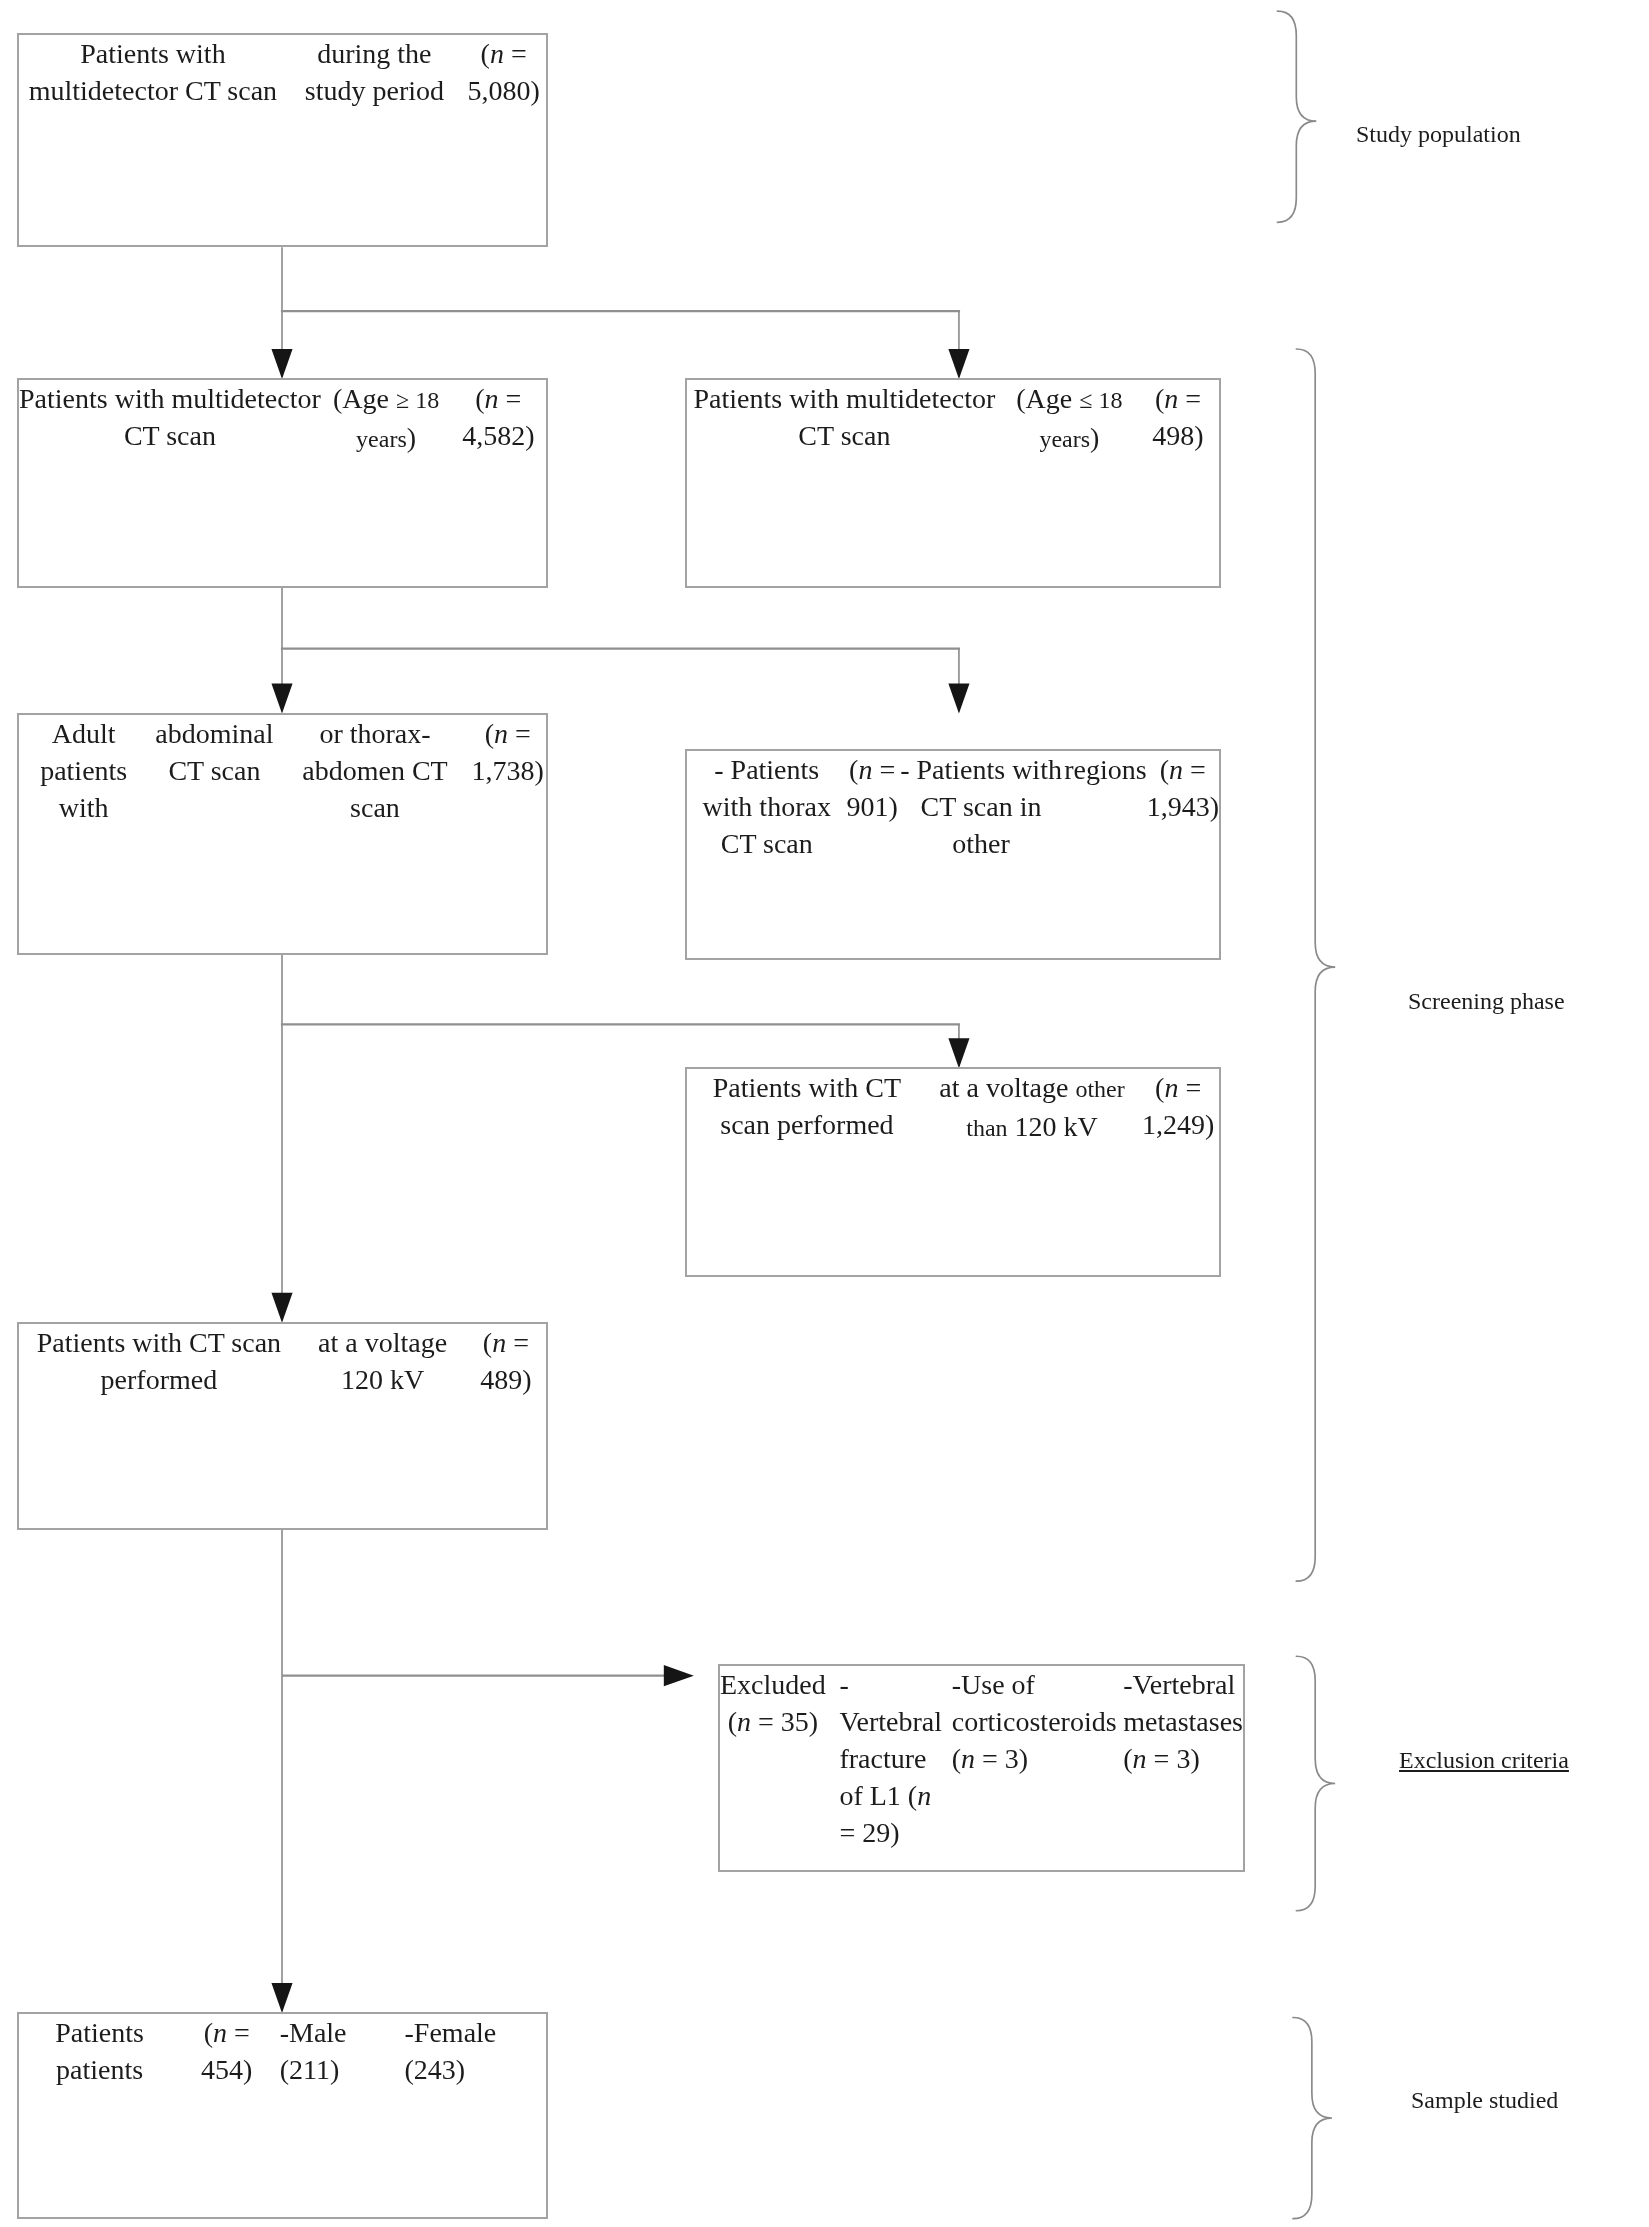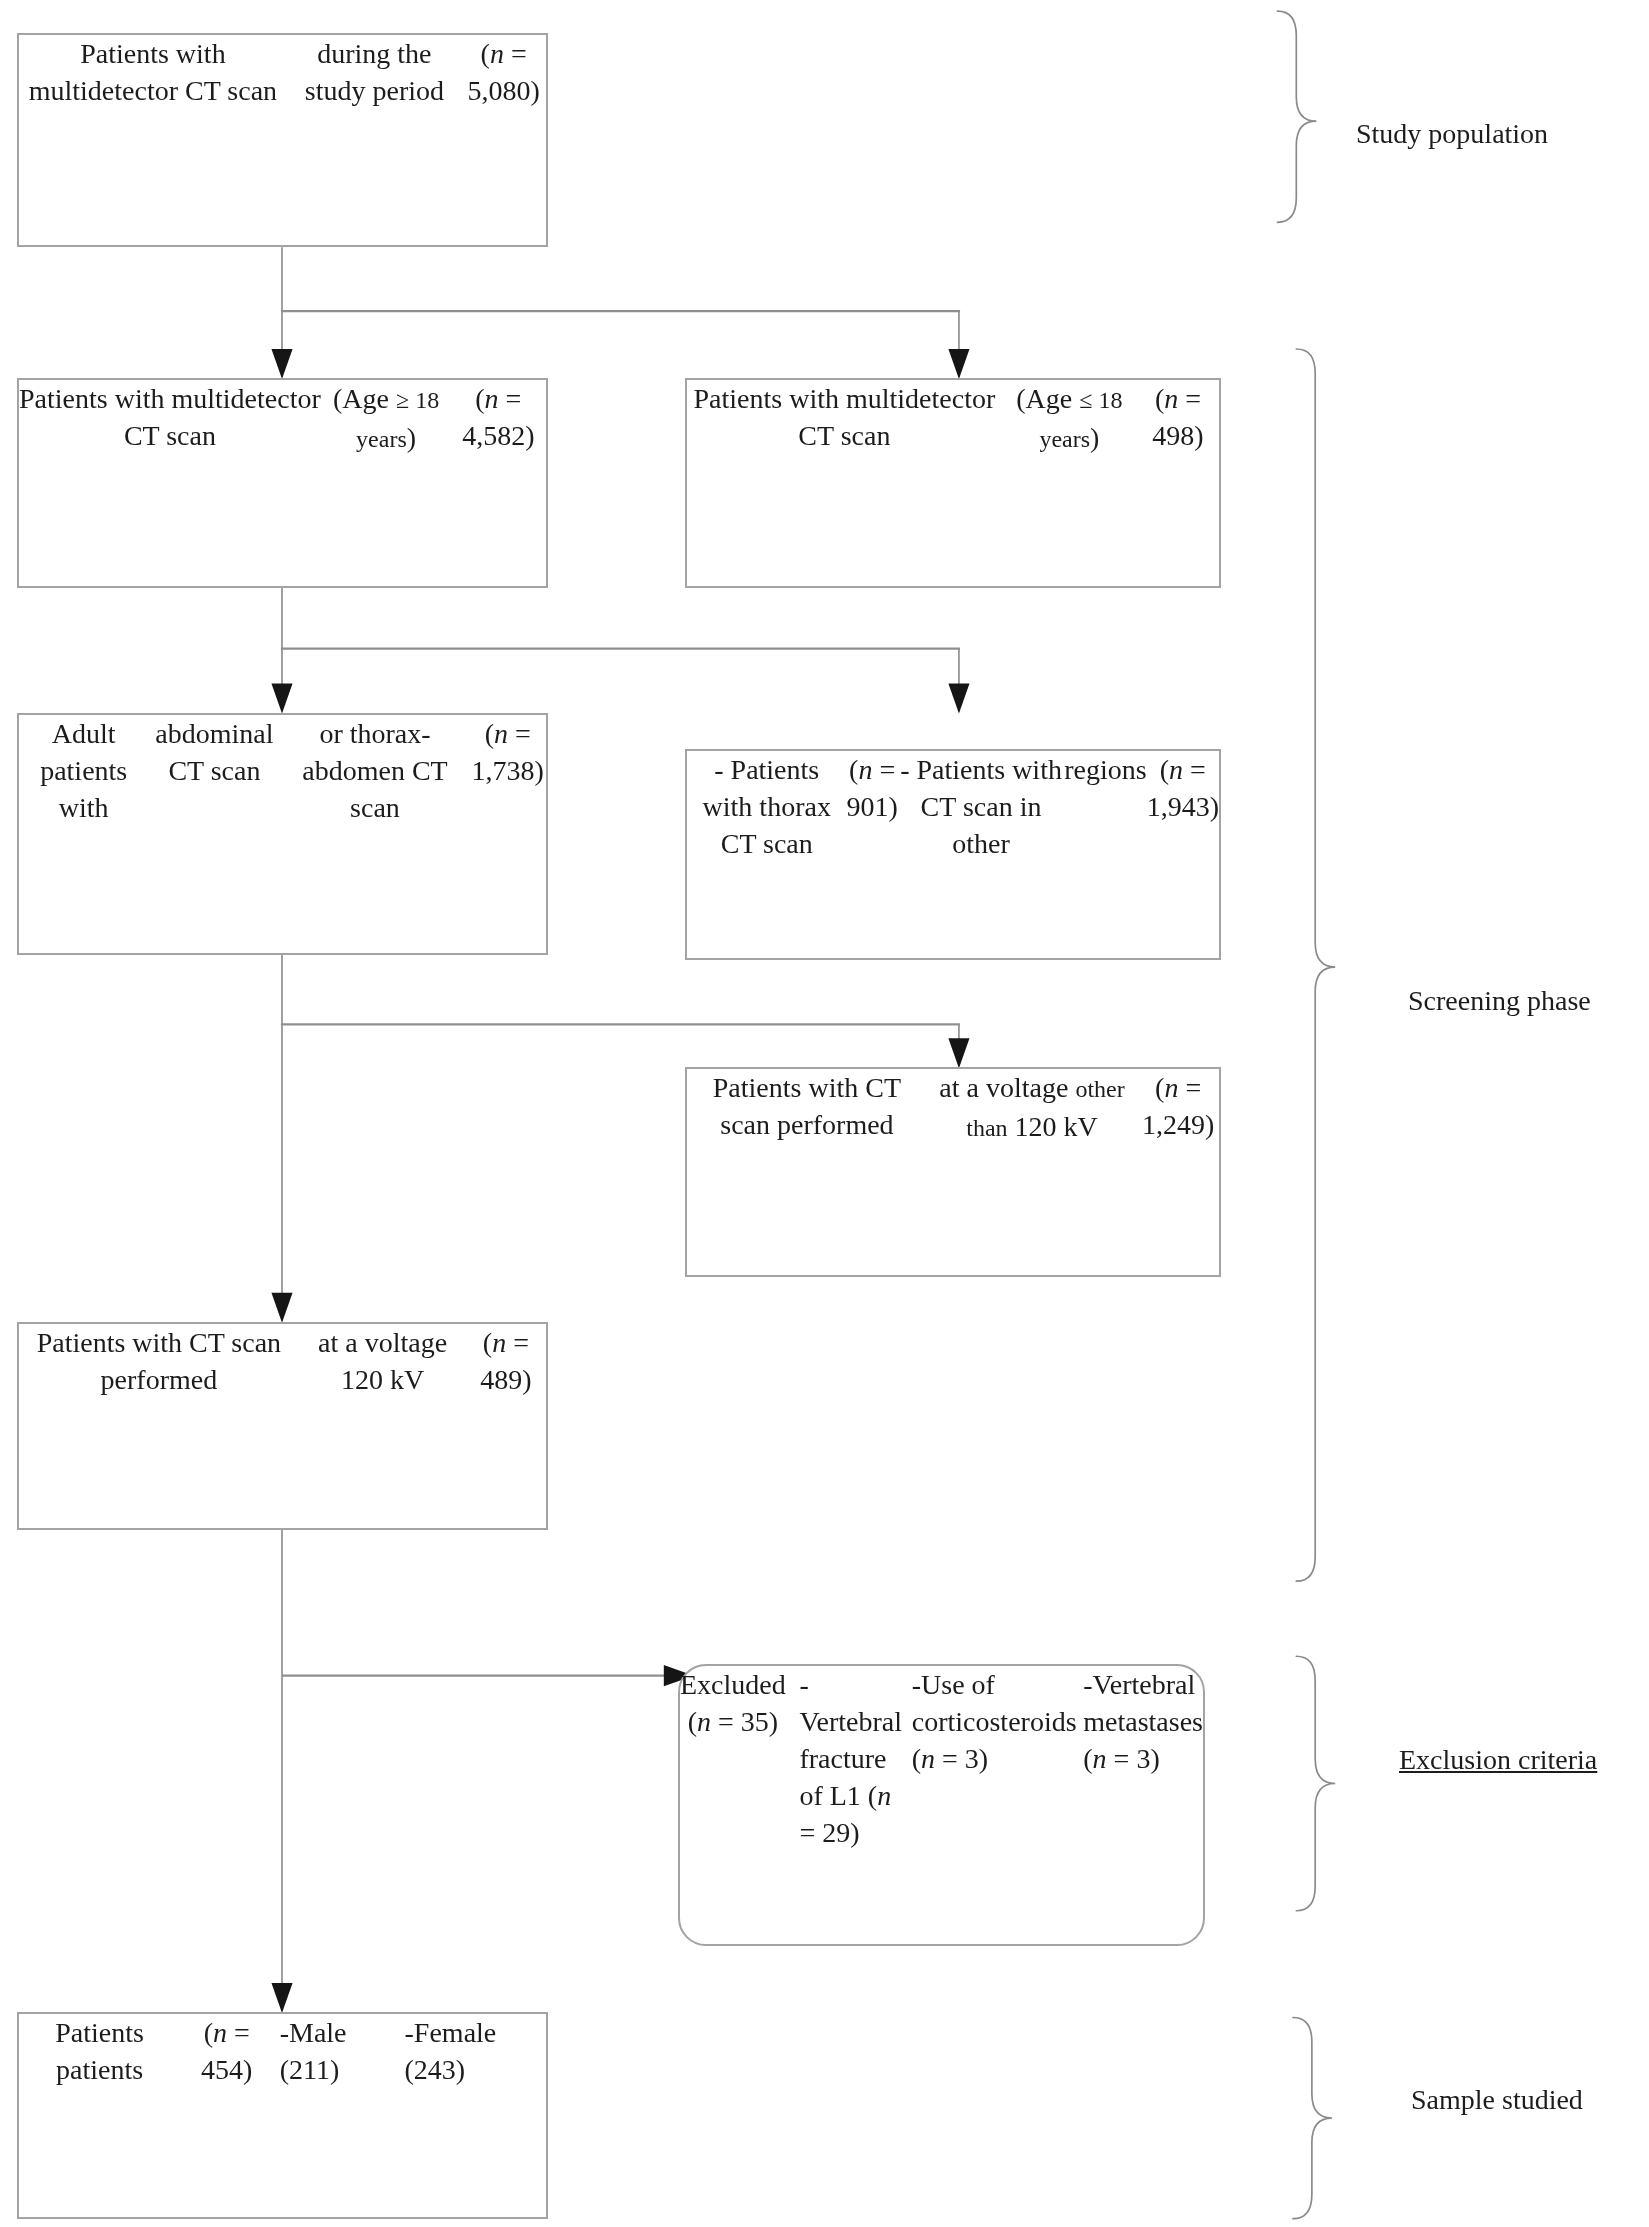--- a/index.html
+++ b/index.html
@@ -35,25 +35,25 @@
   .fbox .line.left{text-align:left;padding-left:6.7px;}
   .fbox .i{font-style:italic;}
   .fbox .alt{font-size:24px;}
   #box1{left:16.7px;top:33px;width:531px;height:214px;}
   #box2{left:16.7px;top:378px;width:531px;height:210px;}
   #box3{left:685px;top:378px;width:536px;height:210px;}
   #box4{left:16.7px;top:713px;width:531px;height:242px;}
   #box5{left:685px;top:713px;width:536px;height:211px;margin-top:36px;}
   #box6{left:685px;top:1067px;width:536px;height:210px;}
   #box7{left:16.7px;top:1322px;width:531px;height:208px;}
-  #box8{left:678px;top:1664px;width:527px;height:282px;border-radius:28px;}
+  #box8{left:718px;top:1664px;width:527px;height:208px;}
   #box9{left:16.7px;top:2012px;width:531px;height:207px;}
   .rlabel{
     position:absolute;
-    font-size:28px;
+    font-size:24px;
     line-height:32px;
     white-space:nowrap;
     color:var(--text);
     text-align:center;
   }
   #label-study{left:1356px;top:118px;}
   #label-screening{left:1408px;top:985px;}
   #label-exclusion{left:1399px;top:1744px;text-decoration:underline;}
   #label-sample{left:1411px;top:2084px;}
   .conn{stroke:var(--line);stroke-width:4;fill:none;}

